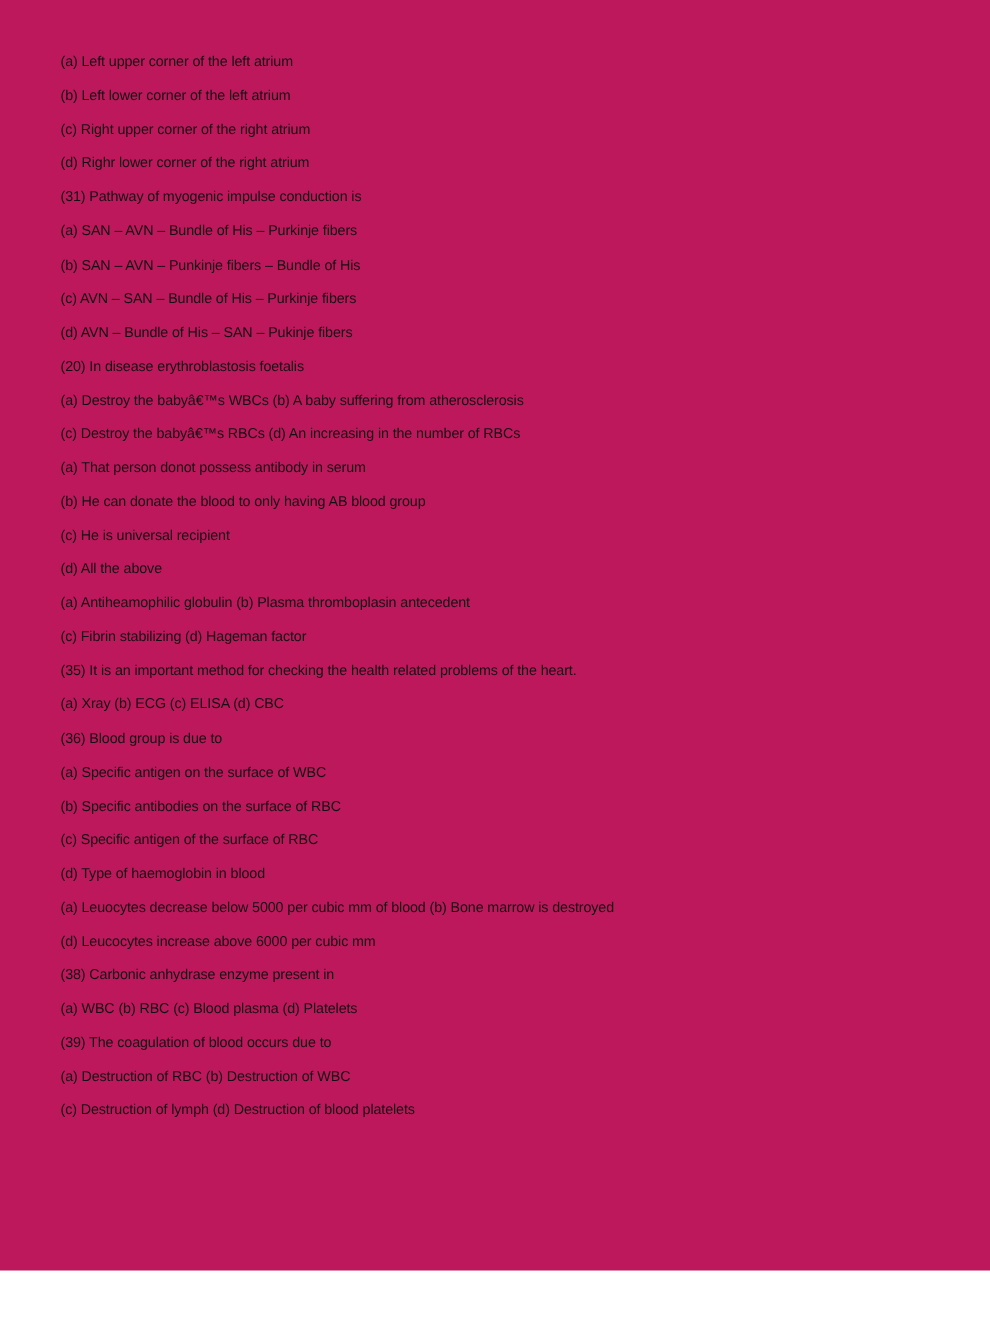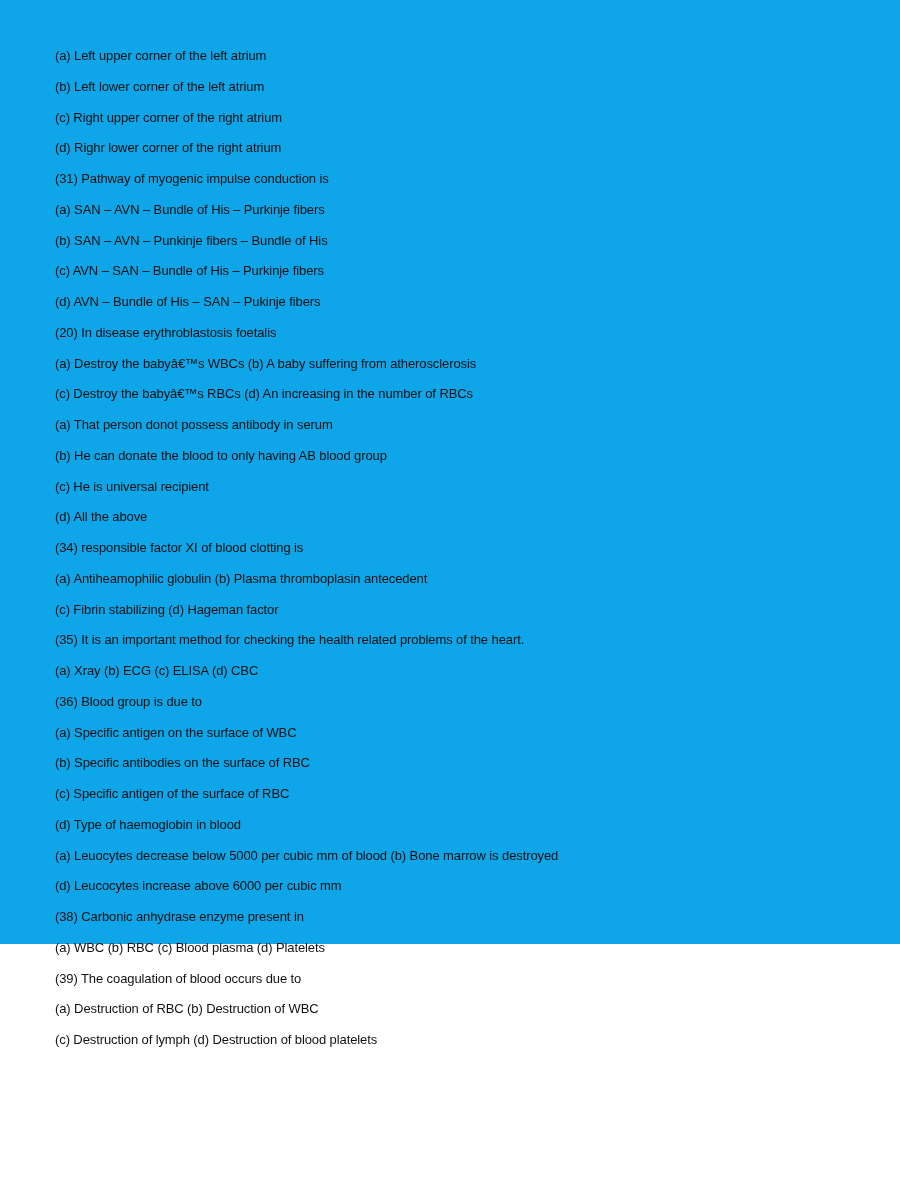--- a/index.html
+++ b/index.html
@@ -13,22 +13,22 @@
       position: relative;
       overflow: hidden;
       font-family: "Liberation Sans", "DejaVu Sans", sans-serif;
       color: #111111;
     }
     .page {
       position: absolute;
       left: 0;
       top: 0;
       width: 900px;
-      height: 944px;
-      background: #0ea5e9;
+      height: 1155px;
+      background: #be185d;
     }
     .lines {
       position: absolute;
       left: 55px;
       top: 47px;
       margin: 0;
       padding: 0;
       list-style: none;
     }
     .line {
@@ -53,21 +53,20 @@
     <li class="line">(b) SAN – AVN – Punkinje fibers – Bundle of His</li>
     <li class="line">(c) AVN – SAN – Bundle of His – Purkinje fibers</li>
     <li class="line">(d) AVN – Bundle of His – SAN – Pukinje fibers</li>
     <li class="line">(20) In disease erythroblastosis foetalis</li>
     <li class="line">(a) Destroy the babyâ€™s WBCs (b) A baby suffering from atherosclerosis</li>
     <li class="line">(c) Destroy the babyâ€™s RBCs (d) An increasing in the number of RBCs</li>
     <li class="line">(a) That person donot possess antibody in serum</li>
     <li class="line">(b) He can donate the blood to only having AB blood group</li>
     <li class="line">(c) He is universal recipient</li>
     <li class="line">(d) All the above</li>
-    <li class="line">(34) responsible factor XI of blood clotting is</li>
     <li class="line">(a) Antiheamophilic globulin (b) Plasma thromboplasin antecedent</li>
     <li class="line">(c) Fibrin stabilizing (d) Hageman factor</li>
     <li class="line">(35) It is an important method for checking the health related problems of the heart.</li>
     <li class="line">(a) Xray (b) ECG (c) ELISA (d) CBC</li>
     <li class="line">(36) Blood group is due to</li>
     <li class="line">(a) Specific antigen on the surface of WBC</li>
     <li class="line">(b) Specific antibodies on the surface of RBC</li>
     <li class="line">(c) Specific antigen of the surface of RBC</li>
     <li class="line">(d) Type of haemoglobin in blood</li>
     <li class="line">(a) Leuocytes decrease below 5000 per cubic mm of blood (b) Bone marrow is destroyed</li>

